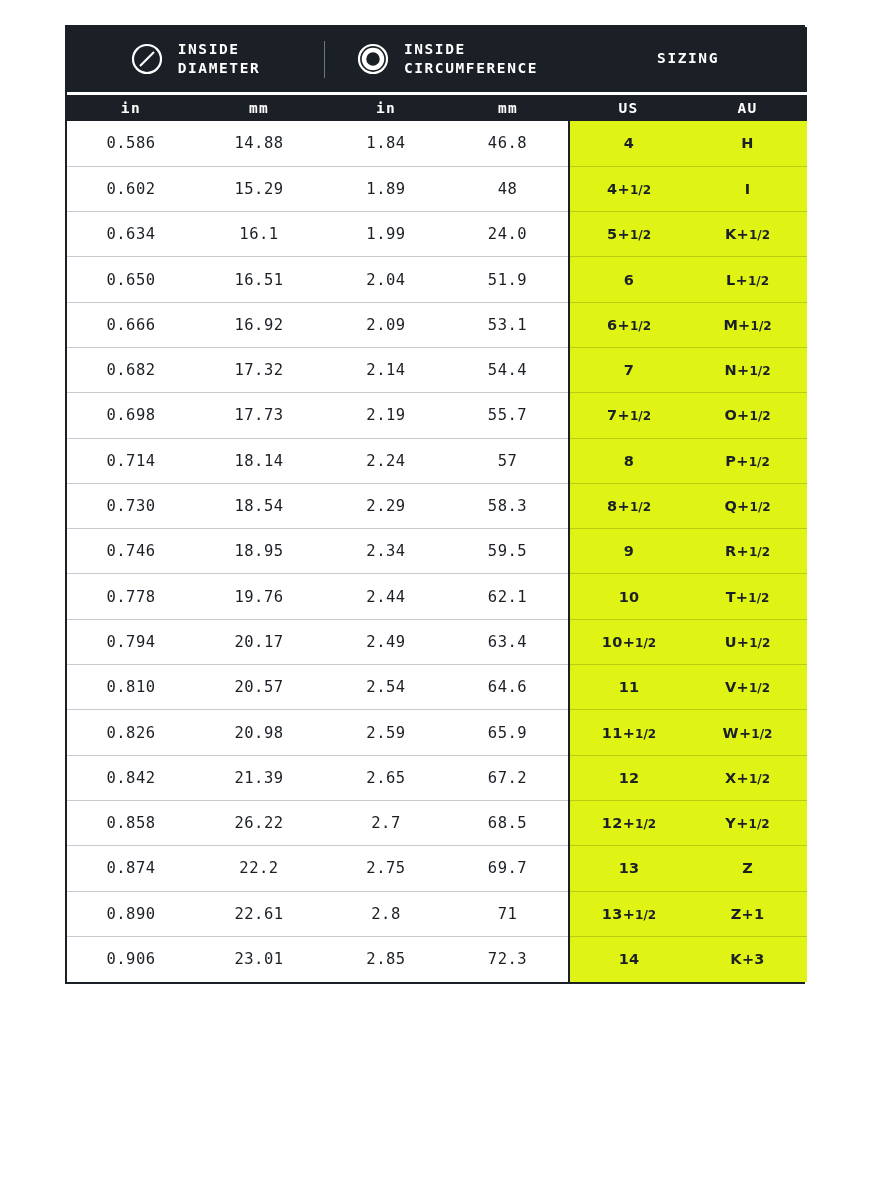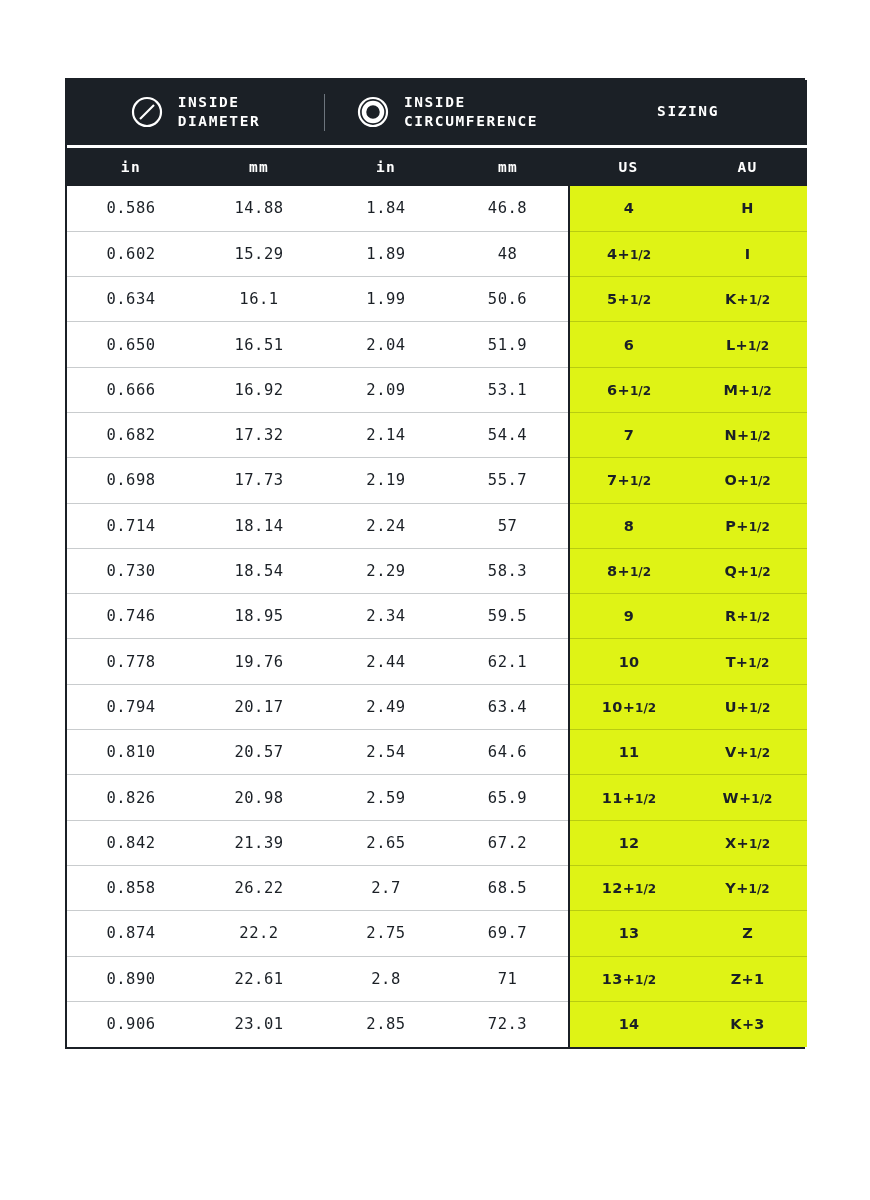--- a/index.html
+++ b/index.html
@@ -9,21 +9,21 @@
     width: 870px;
     height: 1200px;
     background: #ffffff;
     font-family: "DejaVu Sans Mono", monospace;
   }
   .page {
     width: 870px;
     height: 1200px;
     position: relative;
     background: #ffffff;
-    padding: 78px 65px 57px 65px;
+    padding: 25px 65px 57px 65px;
   }
   .table-wrap {
     border: 2px solid #1b2026;
     width: 740px;
     margin: 0 auto;
   }
   table.ring-table {
     border-collapse: collapse;
     width: 100%;
     table-layout: fixed;
@@ -64,21 +64,21 @@
     left: 50%;
     width: 1px;
     background: #6d757d;
   }
   .icon-box { display: block; line-height: 0; }
 
   
   .hdr-units td {
     background: #1b2026;
     color: #ffffff;
-    height: 40px;
+    height: 28px;
     text-align: center;
     vertical-align: middle;
     font-family: "DejaVu Sans Mono", monospace;
     font-size: 14.5px;
     font-weight: bold;
     letter-spacing: 1.4px;
     padding: 0;
     border-top: 3px solid #ffffff;
   }
   .hdr-units td.sep { position: relative; }
@@ -200,21 +200,21 @@
             <td class="measure">1.89</td>
             <td class="measure">48</td>
             <td class="sizing us">4+<span class="frac">1/2</span></td>
             <td class="sizing au">I</td>
           </tr>
           <tr>
             <td class="measure">0.634</td>
             <td class="measure">16.1</td>
             <td class="colsep"></td>
             <td class="measure">1.99</td>
-            <td class="measure">50.6</td>
+            <td class="measure">24.0</td>
             <td class="sizing us">5+<span class="frac">1/2</span></td>
             <td class="sizing au">K+<span class="frac">1/2</span></td>
           </tr>
           <tr>
             <td class="measure">0.650</td>
             <td class="measure">16.51</td>
             <td class="colsep"></td>
             <td class="measure">2.04</td>
             <td class="measure">51.9</td>
             <td class="sizing us">6</td>

